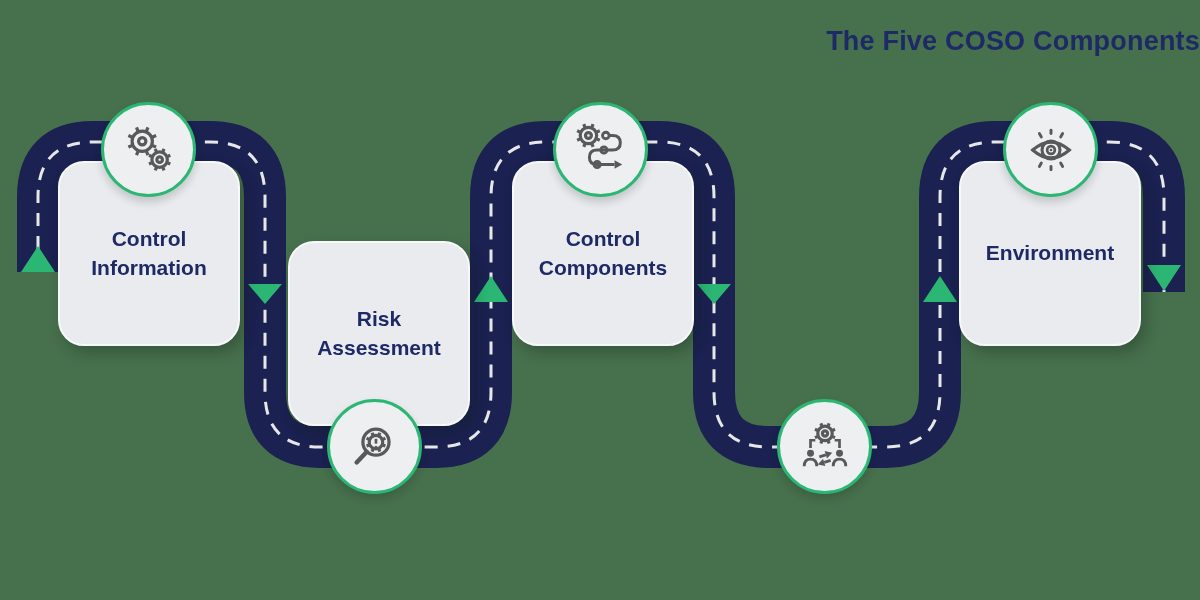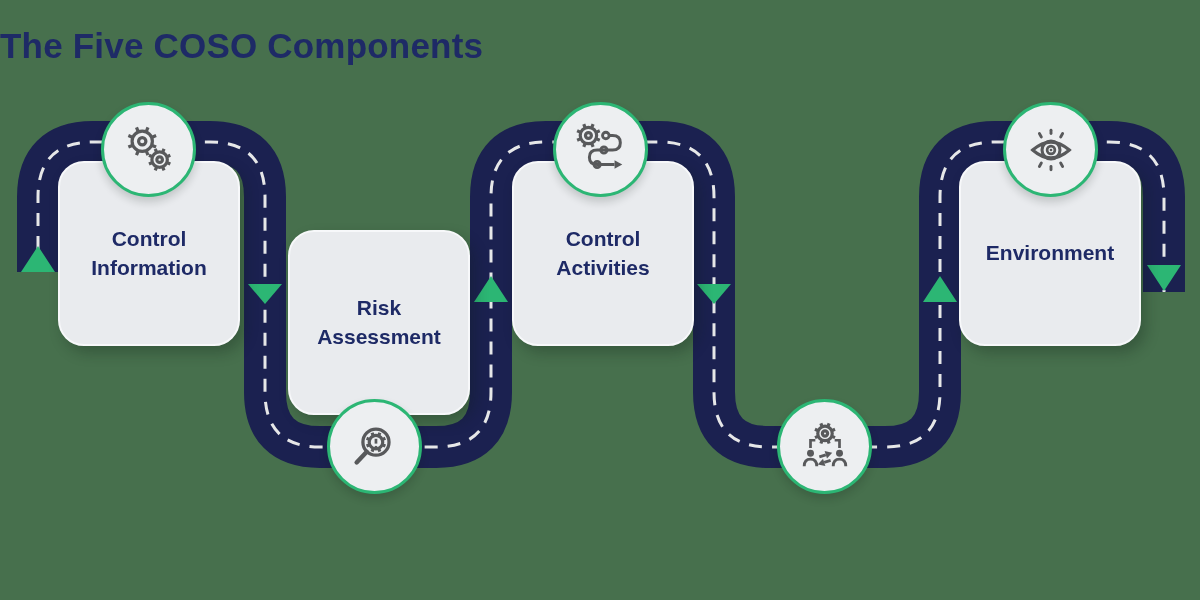--- a/index.html
+++ b/index.html
@@ -5,22 +5,22 @@
   html,body{margin:0;padding:0;}
   body{
     width:1200px;height:600px;
     background:var(--background,#47704d);
     font-family:"Liberation Sans",sans-serif;
     overflow:hidden;position:relative;
   }
   .stage{position:absolute;inset:0;}
   .title{
     position:absolute;top:26px;left:0;width:1200px;
-    text-align:left;
-    font-size:35px;font-weight:bold;letter-spacing:.2px;
+    text-align:right;
+    font-size:27px;font-weight:bold;letter-spacing:.2px;
     color:var(--text-navy,#1e2a66);
     margin:0;
   }
   .road-svg{position:absolute;left:0;top:0;z-index:1;}
   .road-base{stroke:var(--road,#1b2150);stroke-width:42;fill:none;}
   .road-dashline{stroke:var(--road-dash,#e6e7e8);stroke-width:3;fill:none;stroke-dasharray:13 10;}
   .flow-marker{fill:var(--accent-green,#2cb674);stroke:none;}
   .step-card{
     position:absolute;width:182px;height:185px;z-index:2;
     background:var(--box-fill,#e9ebee);
@@ -64,25 +64,25 @@
     <path class="flow-marker" d="M248 284 L282 284 L265 304 Z"></path>
     <path class="flow-marker" d="M491 276 L474 302 L508 302 Z"></path>
     <path class="flow-marker" d="M697 284 L731 284 L714 304 Z"></path>
     <path class="flow-marker" d="M940 276 L923 302 L957 302 Z"></path>
     <path class="flow-marker" d="M1147 265 L1181 265 L1164 291 Z"></path>
   </svg>
 
   <div class="step-card" style="left:58px;top:161px">
     <div class="step-label">Control Information</div>
   </div>
-  <div class="step-card" style="left:288px;top:230px">
+  <div class="step-card" style="left:288px;top:241px">
     <div class="step-label">Risk Assessment</div>
   </div>
   <div class="step-card" style="left:512px;top:161px">
-    <div class="step-label">Control Activities</div>
+    <div class="step-label">Control Components</div>
   </div>
   <div class="step-card" style="left:959px;top:161px">
     <div class="step-label">Environment</div>
   </div>
 
   <div class="icon-badge" style="left:101px;top:102px">
     <svg viewBox="0 0 60 60">
       <g data-gear="23,21,10.5,1">
           <circle cx="23" cy="21" r="10.5"></circle>
           <line x1="33.26" y1="25.25" x2="37.33" y2="26.94"></line>

